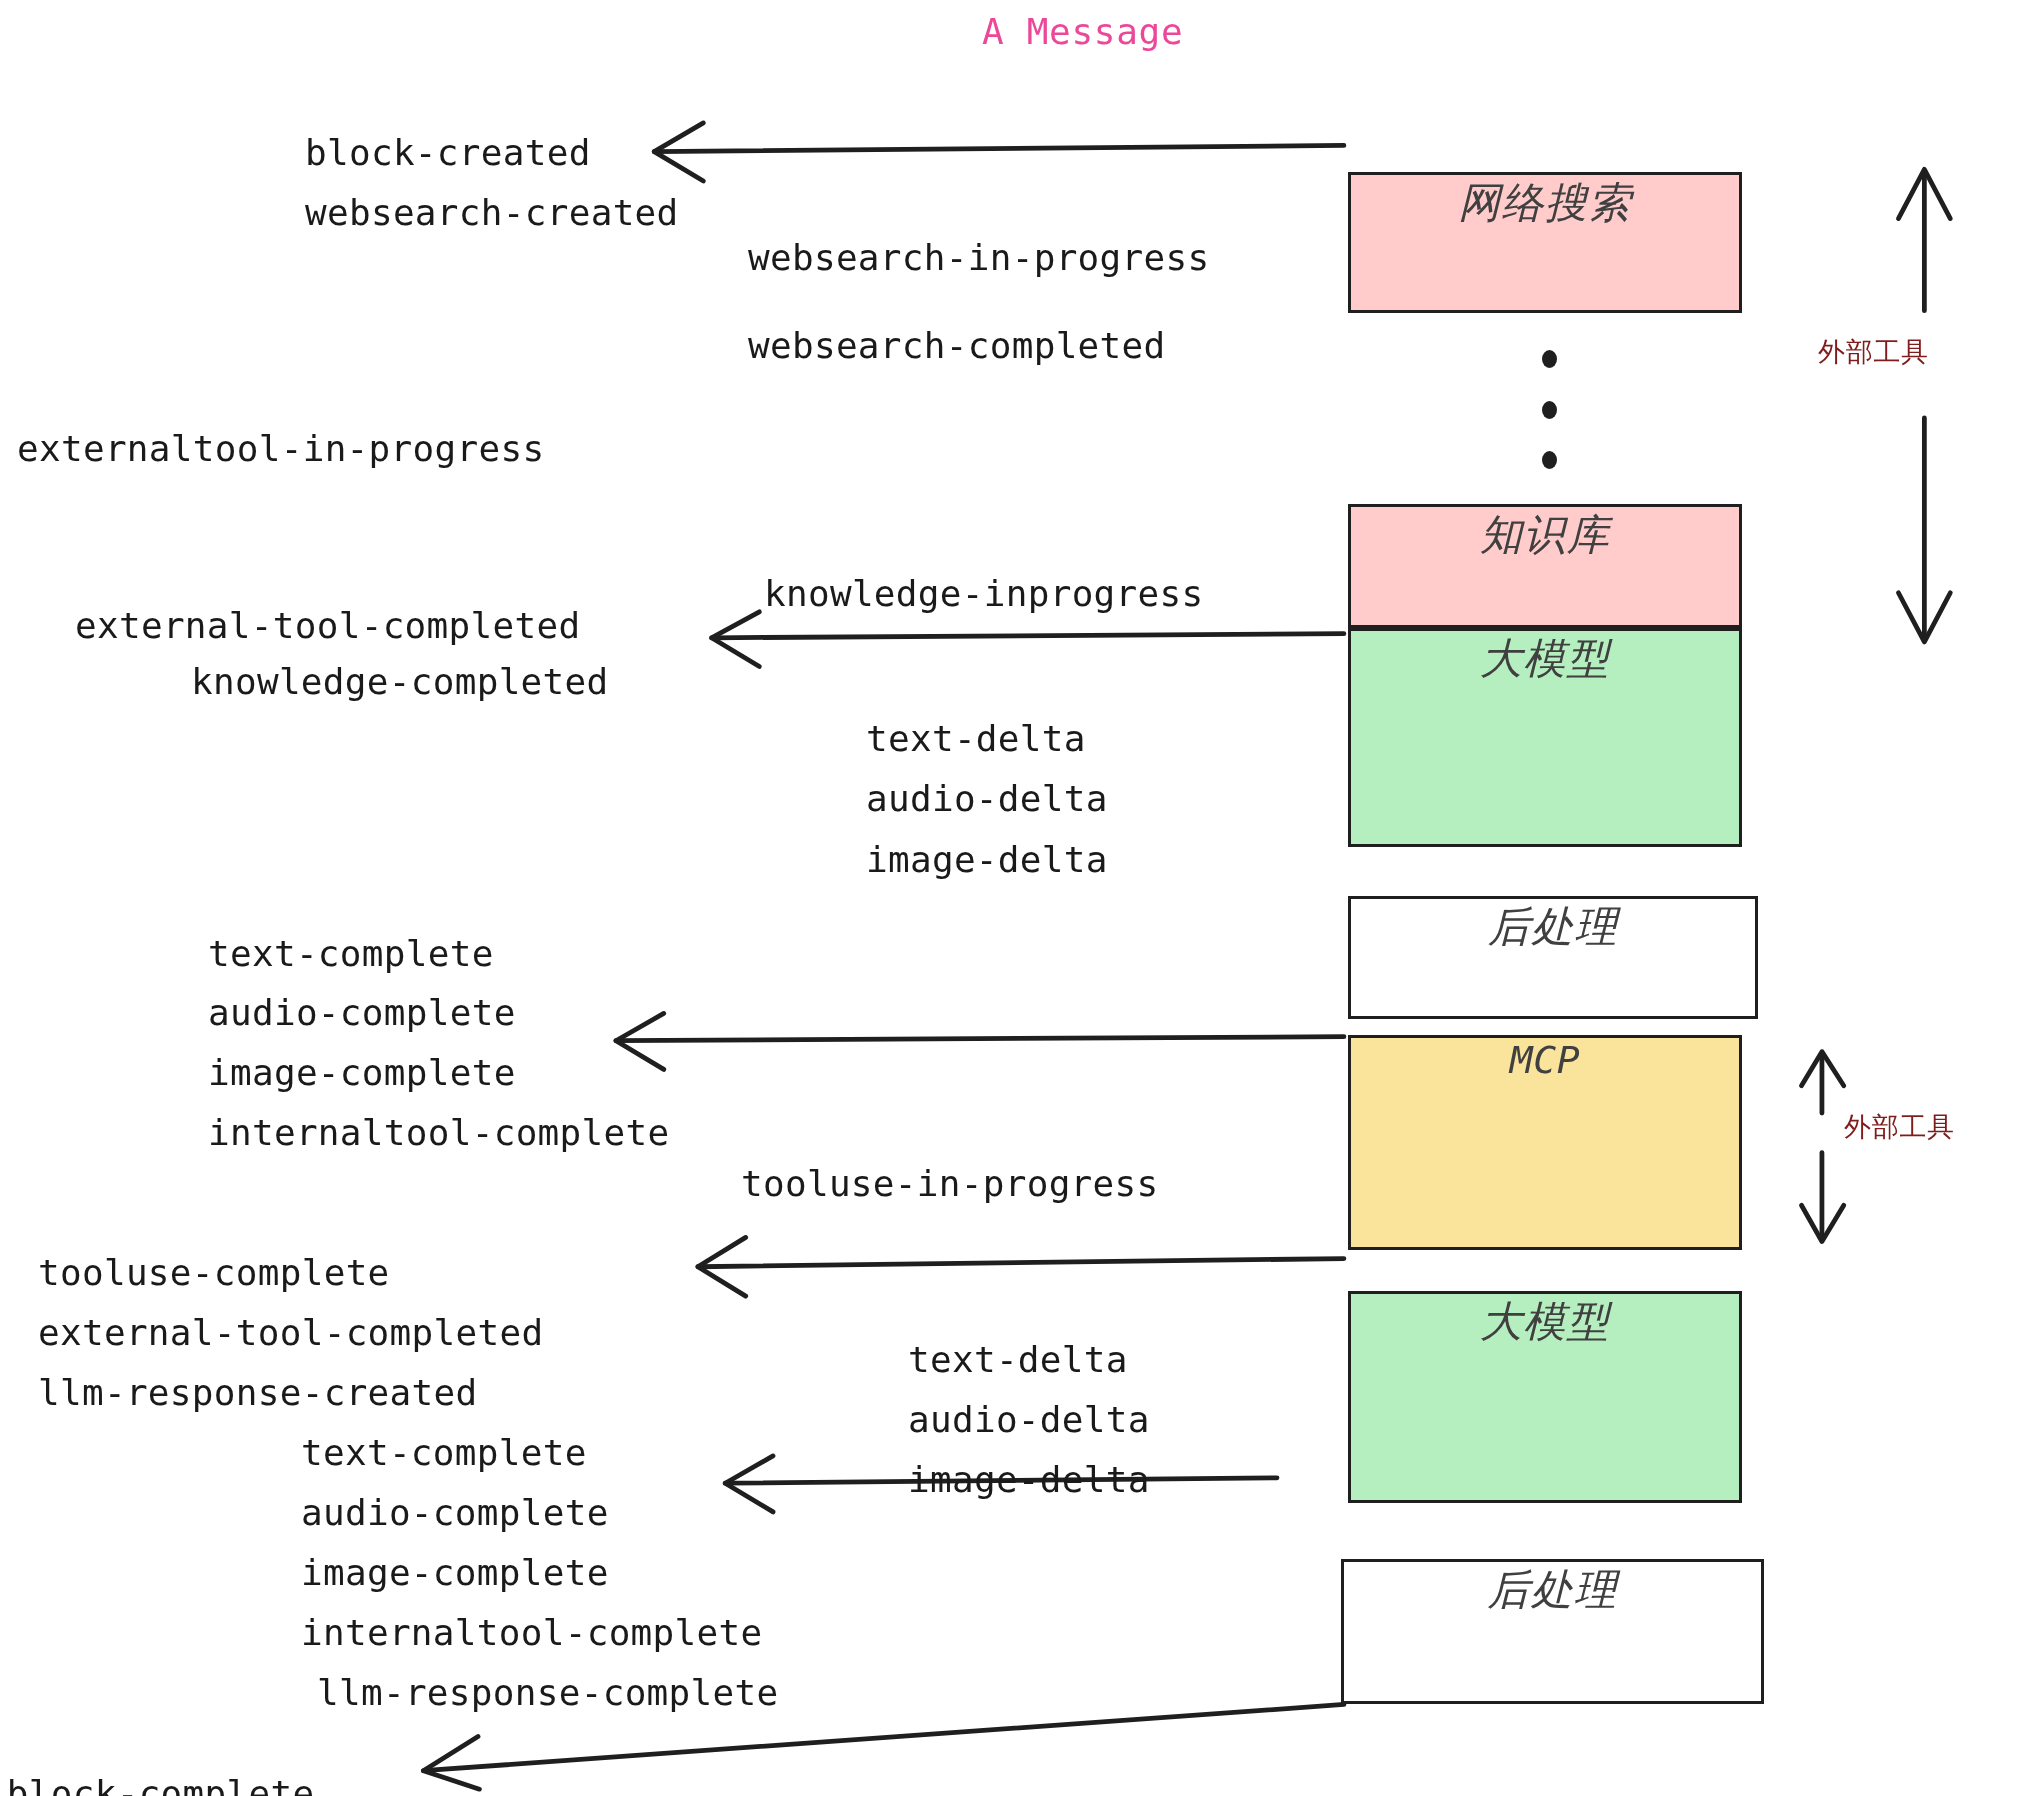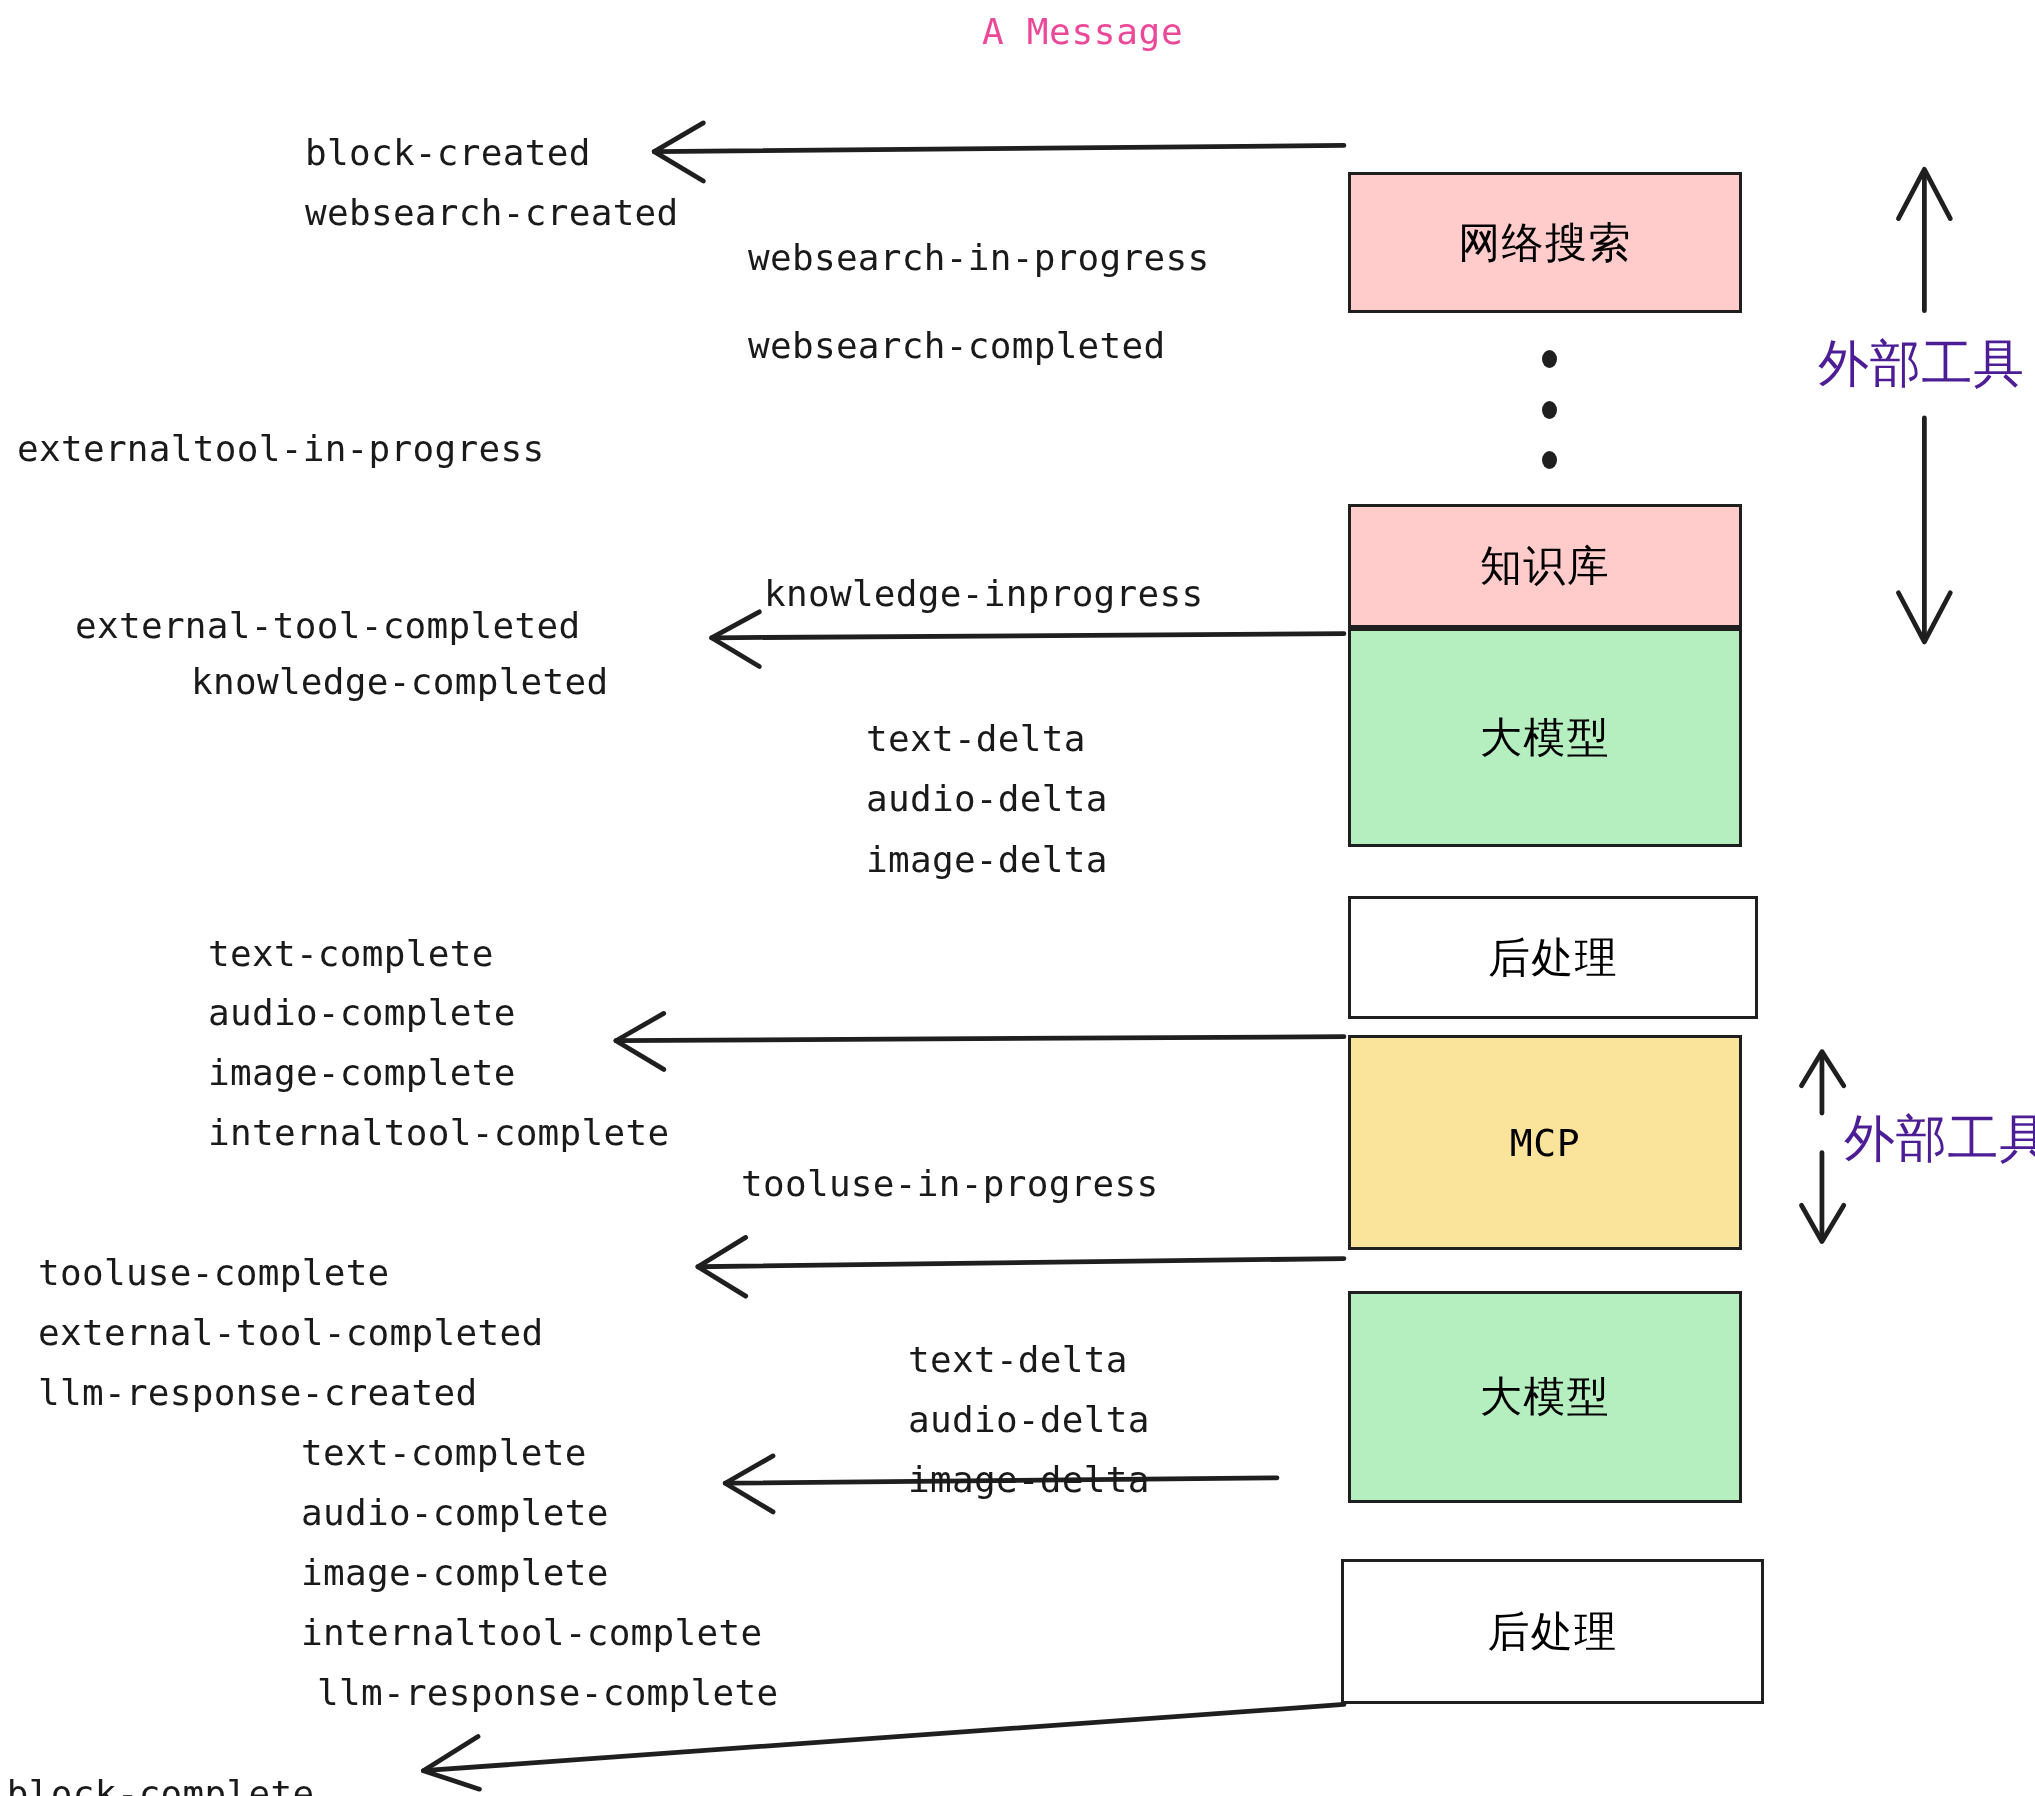--- a/index.html
+++ b/index.html
@@ -35,38 +35,38 @@
     letter-spacing: 0.7px;
     white-space: nowrap;
     line-height: 1;
   }
   
   .node {
     position: absolute;
     box-sizing: border-box;
     border: 3.4px solid #1f1f1f;
     display: flex;
-    align-items: center;
     justify-content: center;
     font-family: "DejaVu Sans", sans-serif;
     font-size: 42px;
-    color: #000000;
+    color: #404040;
     letter-spacing: 1.4px;
+    font-style: italic;
   }
   .node.mono {
     font-family: "DejaVu Sans Mono", monospace;
     font-size: 38px;
     letter-spacing: 0.7px;
   }
   
   .side-label {
     position: absolute;
     font-family: "DejaVu Sans", sans-serif;
-    font-size: 51px;
-    color: #4c1d95;
+    font-size: 27px;
+    color: #7f1d1d;
     white-space: nowrap;
     letter-spacing: 0.7px;
     line-height: 1;
   }
   
   .dot {
     position: absolute;
     width: 15px;
     height: 18px;
     border-radius: 50%;

